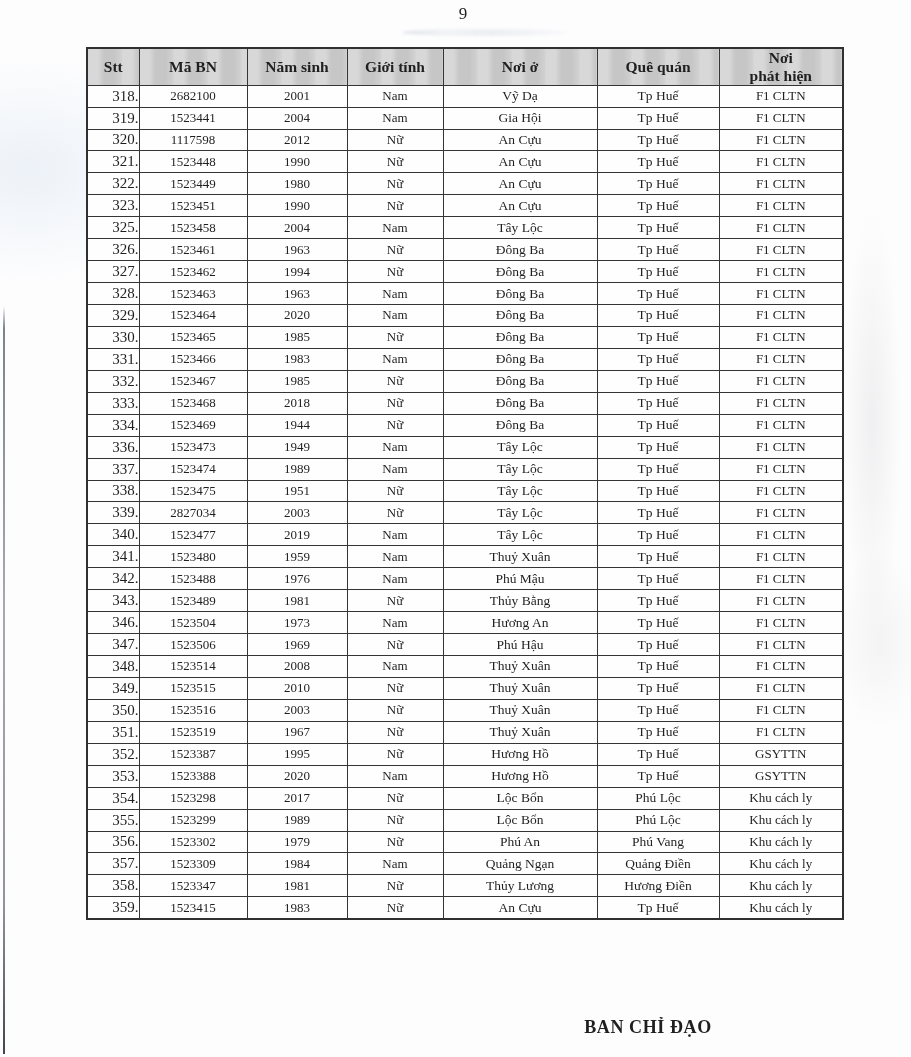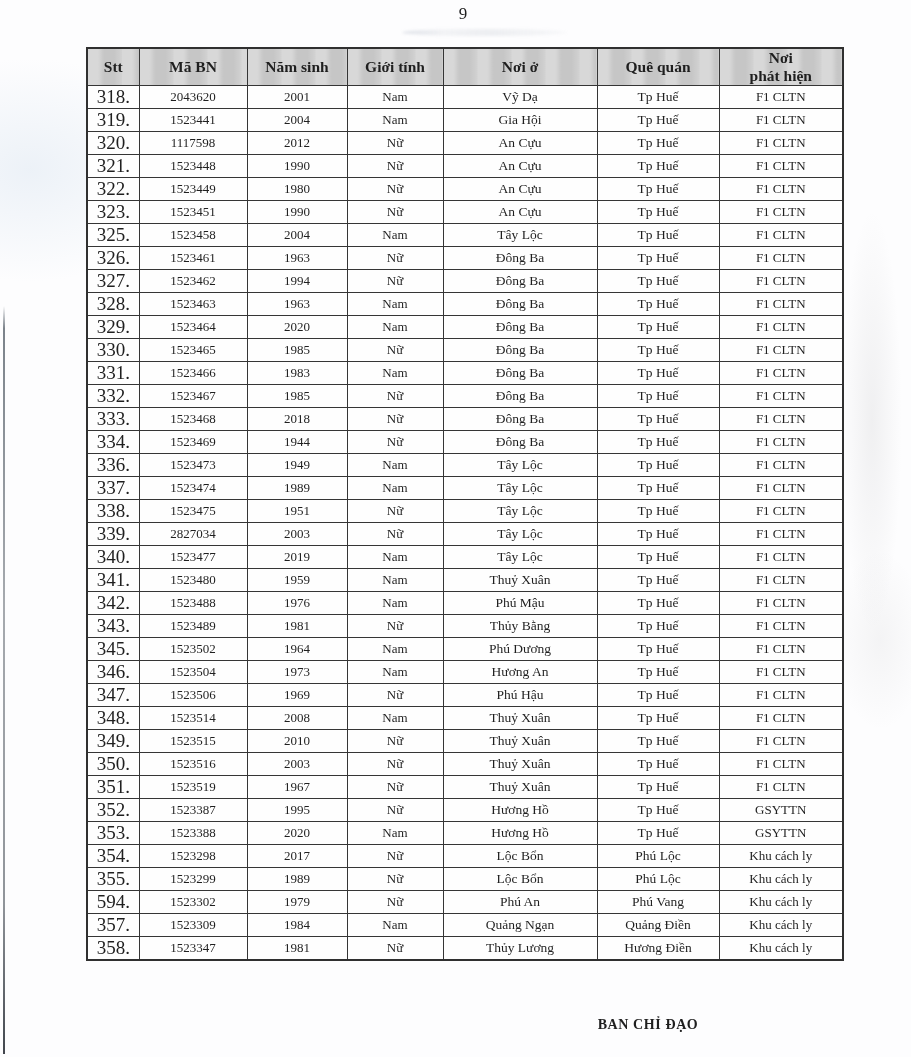--- a/index.html
+++ b/index.html
@@ -85,28 +85,28 @@
   table.main tbody tr { height: 21.95px; }
   table.main td {
     font-size: 13px;
     text-align: center;
     vertical-align: middle;
     padding: 0;
     white-space: nowrap;
     overflow: hidden;
     background: #fefefe;
   }
-  table.main td.c-stt { font-size: 19px; }
+  table.main td.c-stt { font-size: 15px; text-align: right; }
   table.main td.c-noio, table.main td.c-queq { font-size: 13.5px; }
   .footer-sign {
     position: absolute;
     top: 1017px;
     left: 648px;
     transform: translateX(-50%);
-    font-size: 14px;
+    font-size: 18px;
     font-weight: bold;
     letter-spacing: 0.6px;
     white-space: nowrap;
   }
 </style>
 </head>
 <body>
 
 <div class="page">
 
@@ -134,21 +134,21 @@
         <th>Quê quán</th>
         <th>
           <span class="th-line">Nơi</span>
           <span class="th-line">phát hiện</span>
         </th>
       </tr>
     </thead>
     <tbody>
         <tr>
       <td class="c-stt">318.</td>
-      <td class="c-mabn">2043620</td>
+      <td class="c-mabn">2682100</td>
       <td class="c-nams">2001</td>
       <td class="c-gioi">Nam</td>
       <td class="c-noio">Vỹ Dạ</td>
       <td class="c-queq">Tp Huế</td>
       <td class="c-phat">F1 CLTN</td>
     </tr>
         <tr>
       <td class="c-stt">319.</td>
       <td class="c-mabn">1523441</td>
       <td class="c-nams">2004</td>
@@ -349,29 +349,20 @@
         <tr>
       <td class="c-stt">343.</td>
       <td class="c-mabn">1523489</td>
       <td class="c-nams">1981</td>
       <td class="c-gioi">Nữ</td>
       <td class="c-noio">Thủy Bằng</td>
       <td class="c-queq">Tp Huế</td>
       <td class="c-phat">F1 CLTN</td>
     </tr>
         <tr>
-      <td class="c-stt">345.</td>
-      <td class="c-mabn">1523502</td>
-      <td class="c-nams">1964</td>
-      <td class="c-gioi">Nam</td>
-      <td class="c-noio">Phú Dương</td>
-      <td class="c-queq">Tp Huế</td>
-      <td class="c-phat">F1 CLTN</td>
-    </tr>
-        <tr>
       <td class="c-stt">346.</td>
       <td class="c-mabn">1523504</td>
       <td class="c-nams">1973</td>
       <td class="c-gioi">Nam</td>
       <td class="c-noio">Hương An</td>
       <td class="c-queq">Tp Huế</td>
       <td class="c-phat">F1 CLTN</td>
     </tr>
         <tr>
       <td class="c-stt">347.</td>
@@ -448,21 +439,21 @@
         <tr>
       <td class="c-stt">355.</td>
       <td class="c-mabn">1523299</td>
       <td class="c-nams">1989</td>
       <td class="c-gioi">Nữ</td>
       <td class="c-noio">Lộc Bổn</td>
       <td class="c-queq">Phú Lộc</td>
       <td class="c-phat">Khu cách ly</td>
     </tr>
         <tr>
-      <td class="c-stt">594.</td>
+      <td class="c-stt">356.</td>
       <td class="c-mabn">1523302</td>
       <td class="c-nams">1979</td>
       <td class="c-gioi">Nữ</td>
       <td class="c-noio">Phú An</td>
       <td class="c-queq">Phú Vang</td>
       <td class="c-phat">Khu cách ly</td>
     </tr>
         <tr>
       <td class="c-stt">357.</td>
       <td class="c-mabn">1523309</td>
@@ -474,18 +465,27 @@
     </tr>
         <tr>
       <td class="c-stt">358.</td>
       <td class="c-mabn">1523347</td>
       <td class="c-nams">1981</td>
       <td class="c-gioi">Nữ</td>
       <td class="c-noio">Thủy Lương</td>
       <td class="c-queq">Hương Điền</td>
       <td class="c-phat">Khu cách ly</td>
     </tr>
+        <tr>
+      <td class="c-stt">359.</td>
+      <td class="c-mabn">1523415</td>
+      <td class="c-nams">1983</td>
+      <td class="c-gioi">Nữ</td>
+      <td class="c-noio">An Cựu</td>
+      <td class="c-queq">Tp Huế</td>
+      <td class="c-phat">Khu cách ly</td>
+    </tr>
       </tbody>
   </table>
 
   <div class="footer-sign">BAN CHỈ ĐẠO</div>
 
 </div>
 
 </body></html>

